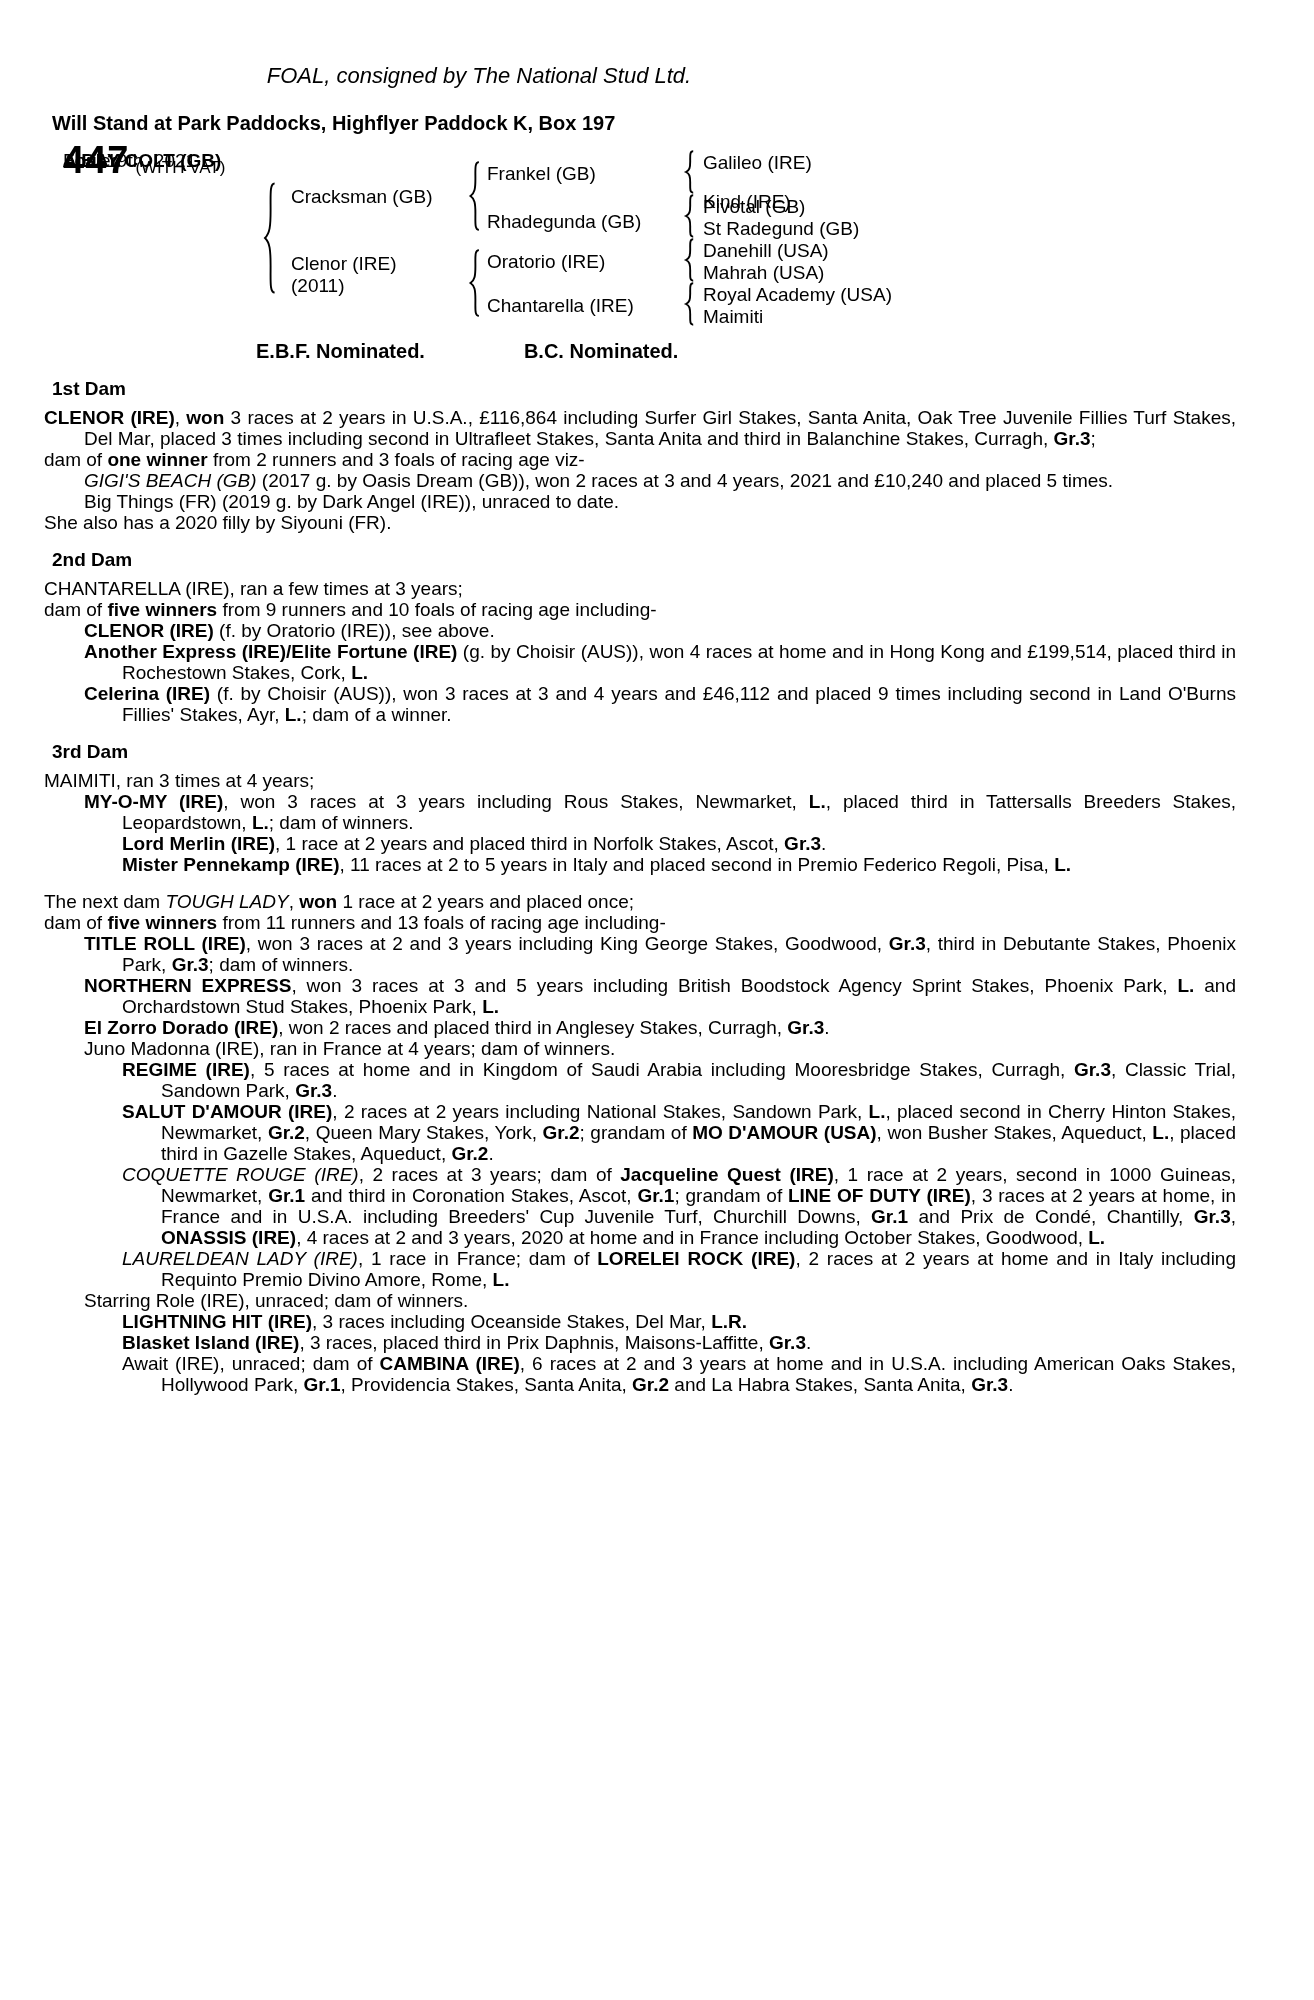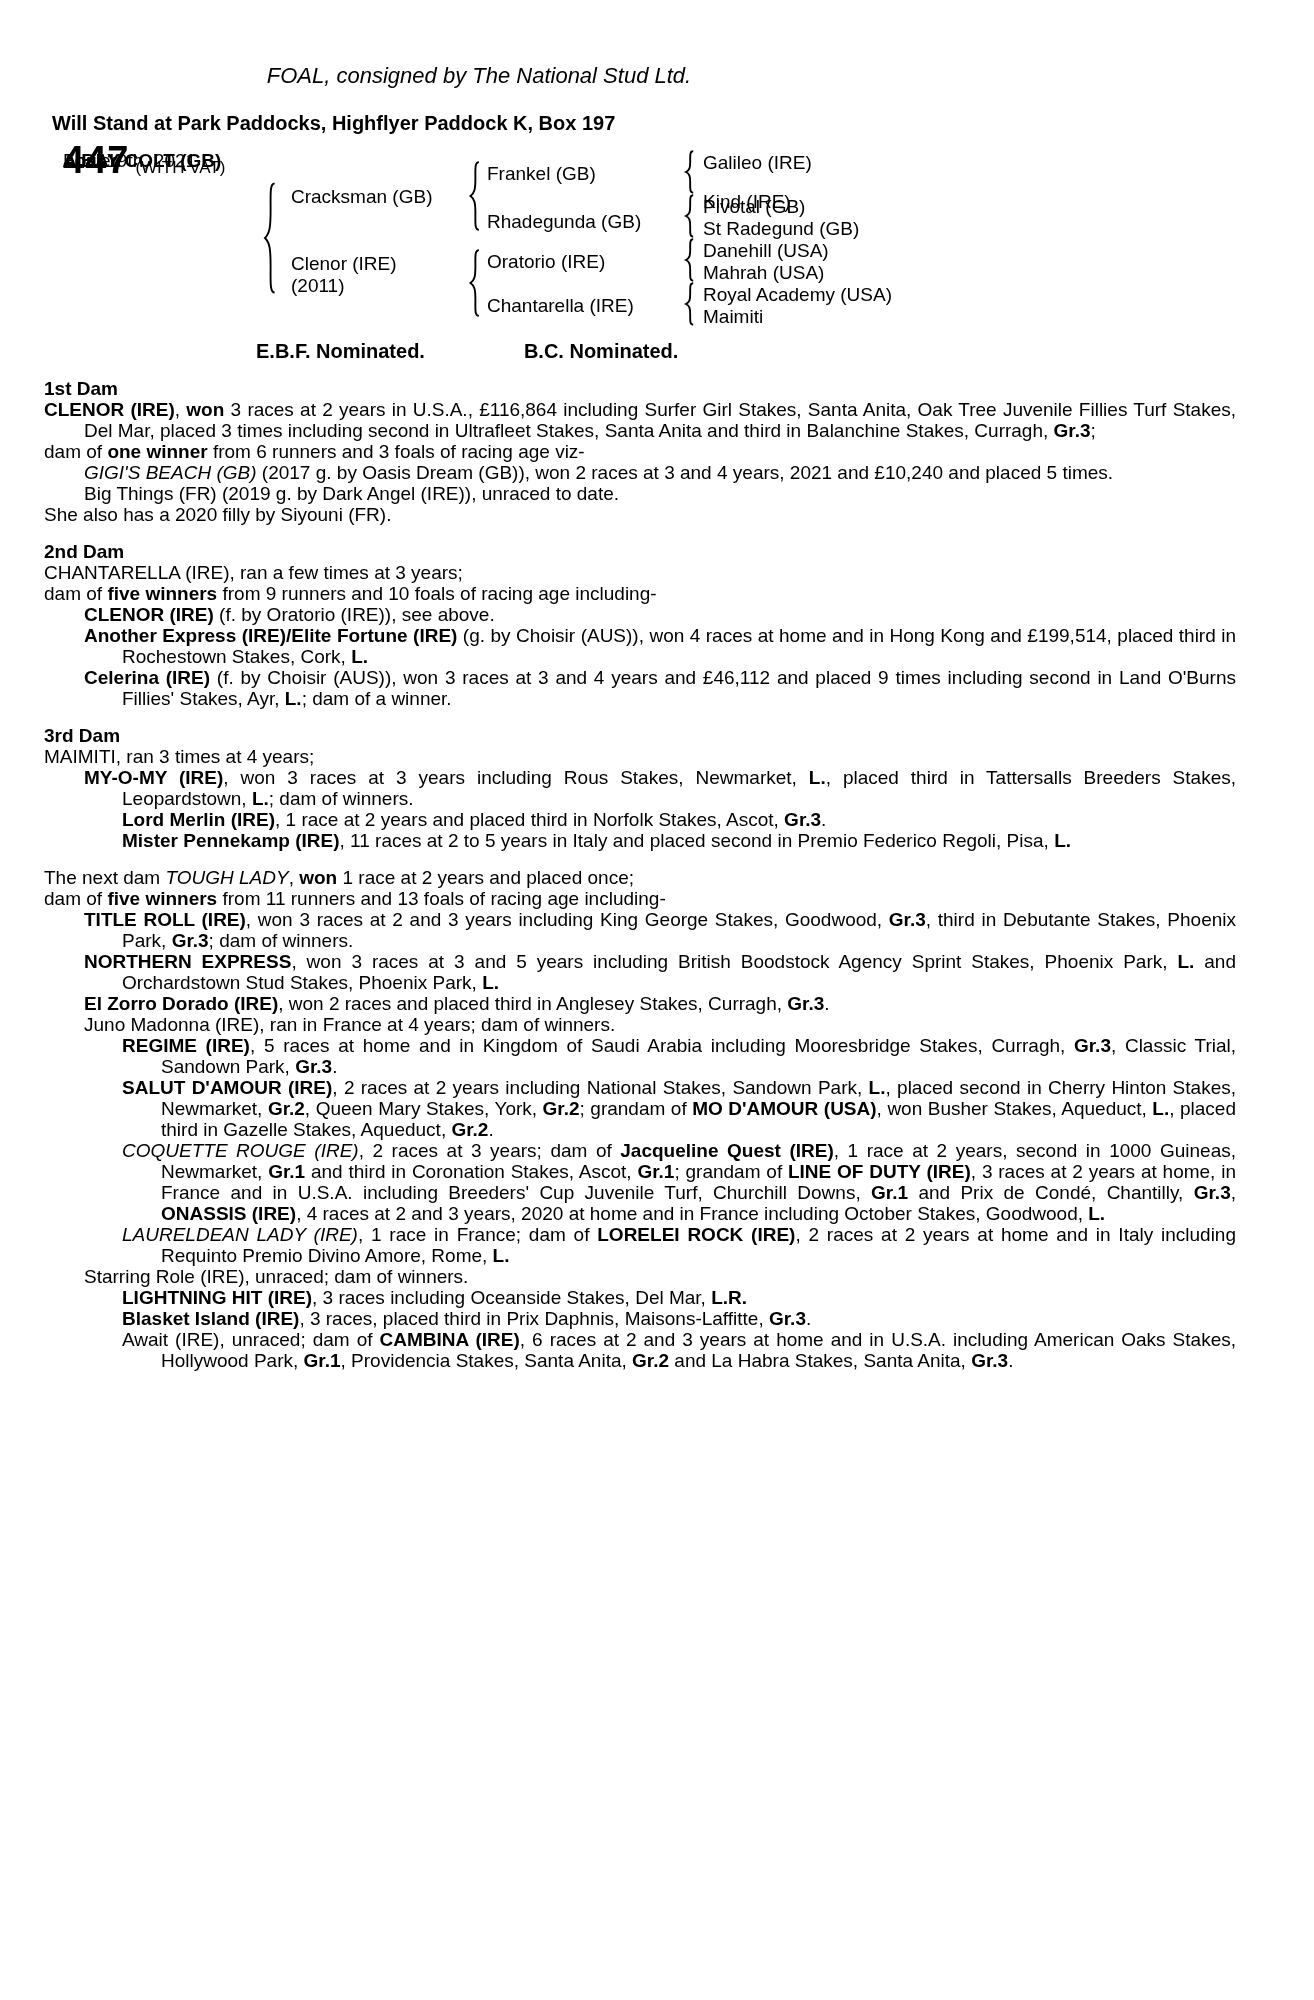--- a/index.html
+++ b/index.html
@@ -28,21 +28,21 @@
   .brace { position:absolute; overflow:visible; }
   .brace path { stroke:#000; stroke-width:1.9; fill:none; }
 
   .nominations {
     display:flex; gap:99px; margin:8px 0 0 212px;
     font-weight:bold; font-size:20px; line-height:22px;
   }
 
   .text-sections { margin-top:4px; }
   .section { margin-top:16px; }
-  .sec-h { font-weight:bold; font-size:19px; line-height:21px; margin:0; }
+  .sec-h { font-weight:bold; font-size:19px; line-height:21px; margin:8px; }
   .para {
     margin:0; font-size:19px; line-height:21px;
     text-align:justify;
   }
   .ind0 { padding-left:40px;  text-indent:-40px; }
   .ind1 { padding-left:78px;  text-indent:-38px; }
   .ind2 { padding-left:117px; text-indent:-39px; }
   .b  { font-weight:bold; }
   .i  { font-style:italic; }
 </style>
@@ -106,21 +106,21 @@
 
   <div class="nominations">
     <span>E.B.F. Nominated.</span>
     <span>B.C. Nominated.</span>
   </div>
 
   <div class="text-sections" id="sections-host">
       <div class="section">
         <p class="sec-h">1st Dam</p>
         <p class="para ind0"><span class="b">CLENOR (IRE)</span><span>, </span><span class="b">won</span><span> 3 races at 2 years in U.S.A., £116,864 including Surfer Girl Stakes, Santa Anita, Oak Tree Juvenile Fillies Turf Stakes, Del Mar, placed 3 times including second in Ultrafleet Stakes, Santa Anita and third in Balanchine Stakes, Curragh, </span><span class="b">Gr.3</span><span>;</span></p>
-        <p class="para ind0"><span>dam of </span><span class="b">one winner</span><span> from 6 runners and 3 foals of racing age viz-</span></p>
+        <p class="para ind0"><span>dam of </span><span class="b">one winner</span><span> from 2 runners and 3 foals of racing age viz-</span></p>
         <p class="para ind1"><span class="i">GIGI'S BEACH (GB)</span><span> (2017 g. by Oasis Dream (GB)), won 2 races at 3 and 4 years, 2021 and £10,240 and placed 5 times.</span></p>
         <p class="para ind1"><span>Big Things (FR) (2019 g. by Dark Angel (IRE)), unraced to date.</span></p>
         <p class="para ind0"><span>She also has a 2020 filly by Siyouni (FR).</span></p>
       </div>
       <div class="section">
         <p class="sec-h">2nd Dam</p>
         <p class="para ind0"><span>CHANTARELLA (IRE), ran a few times at 3 years;</span></p>
         <p class="para ind0"><span>dam of </span><span class="b">five winners</span><span> from 9 runners and 10 foals of racing age including-</span></p>
         <p class="para ind1"><span class="b">CLENOR (IRE)</span><span> (f. by Oratorio (IRE)), see above.</span></p>
         <p class="para ind1"><span class="b">Another Express (IRE)/Elite Fortune (IRE)</span><span> (g. by Choisir (AUS)), won 4 races at home and in Hong Kong and £199,514, placed third in Rochestown Stakes, Cork, </span><span class="b">L.</span></p>

